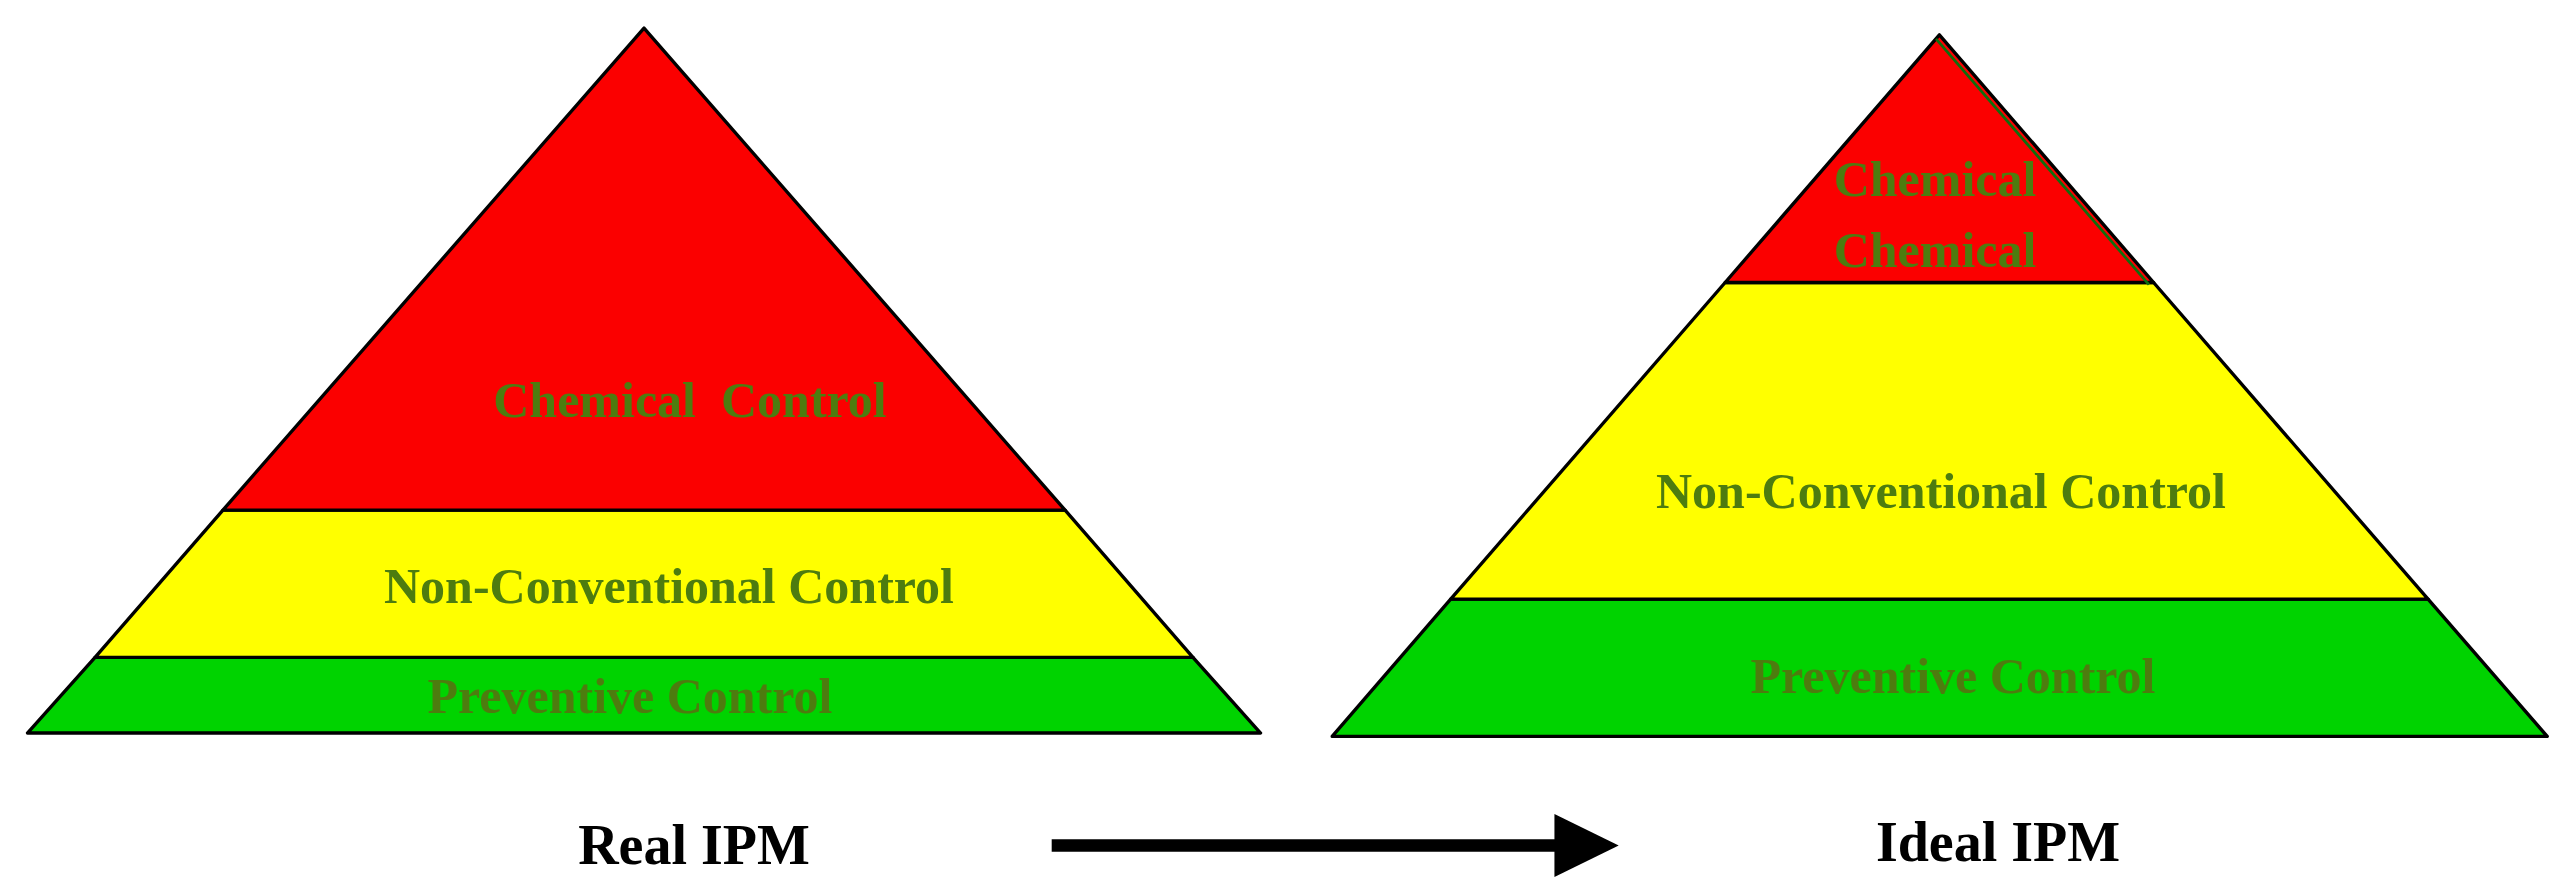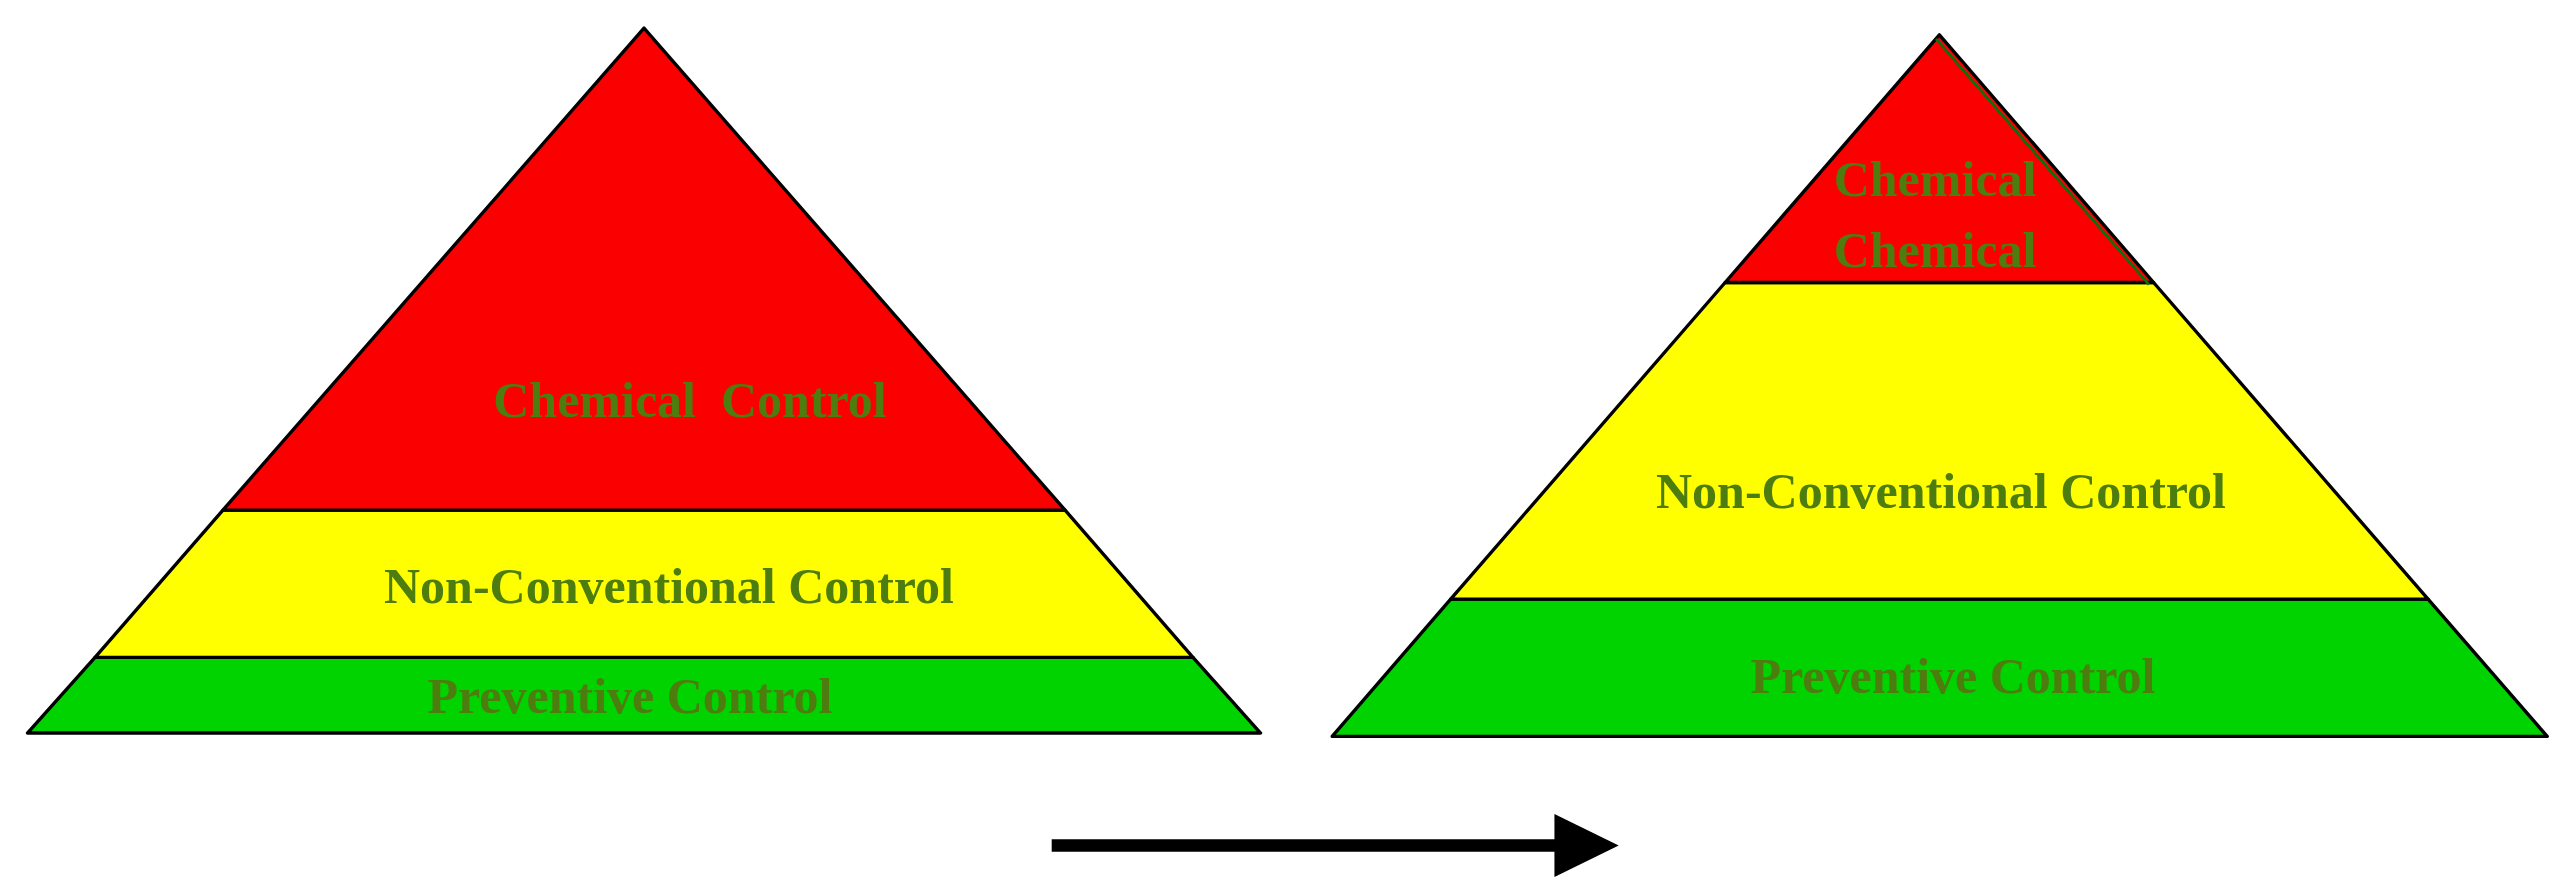--- a/index.html
+++ b/index.html
@@ -73,15 +73,17 @@
 
   <div class="band-label" style="left:646px; top:400px;margin-left:44px;">Chemical  Control</div>
   <div class="band-label" style="left:669px; top:586px;">Non-Conventional Control</div>
   <div class="band-label" style="left:630px; top:696px;">Preventive Control</div>
 
   <div class="band-label" style="left:1935px; top:179px;">Chemical</div>
   <div class="band-label" style="left:1935px; top:250px;">Chemical</div>
   <div class="band-label" style="left:1941px; top:491px;">Non-Conventional Control</div>
   <div class="band-label" style="left:1953px; top:676px;">Preventive Control</div>
 
+  <div class="caption-label" style="left:694px; top:845px;">Real IPM</div>
+  <div class="caption-label" style="left:1998px; top:842px;">Ideal IPM</div>
 
 </div>
 
 
 </body></html>

